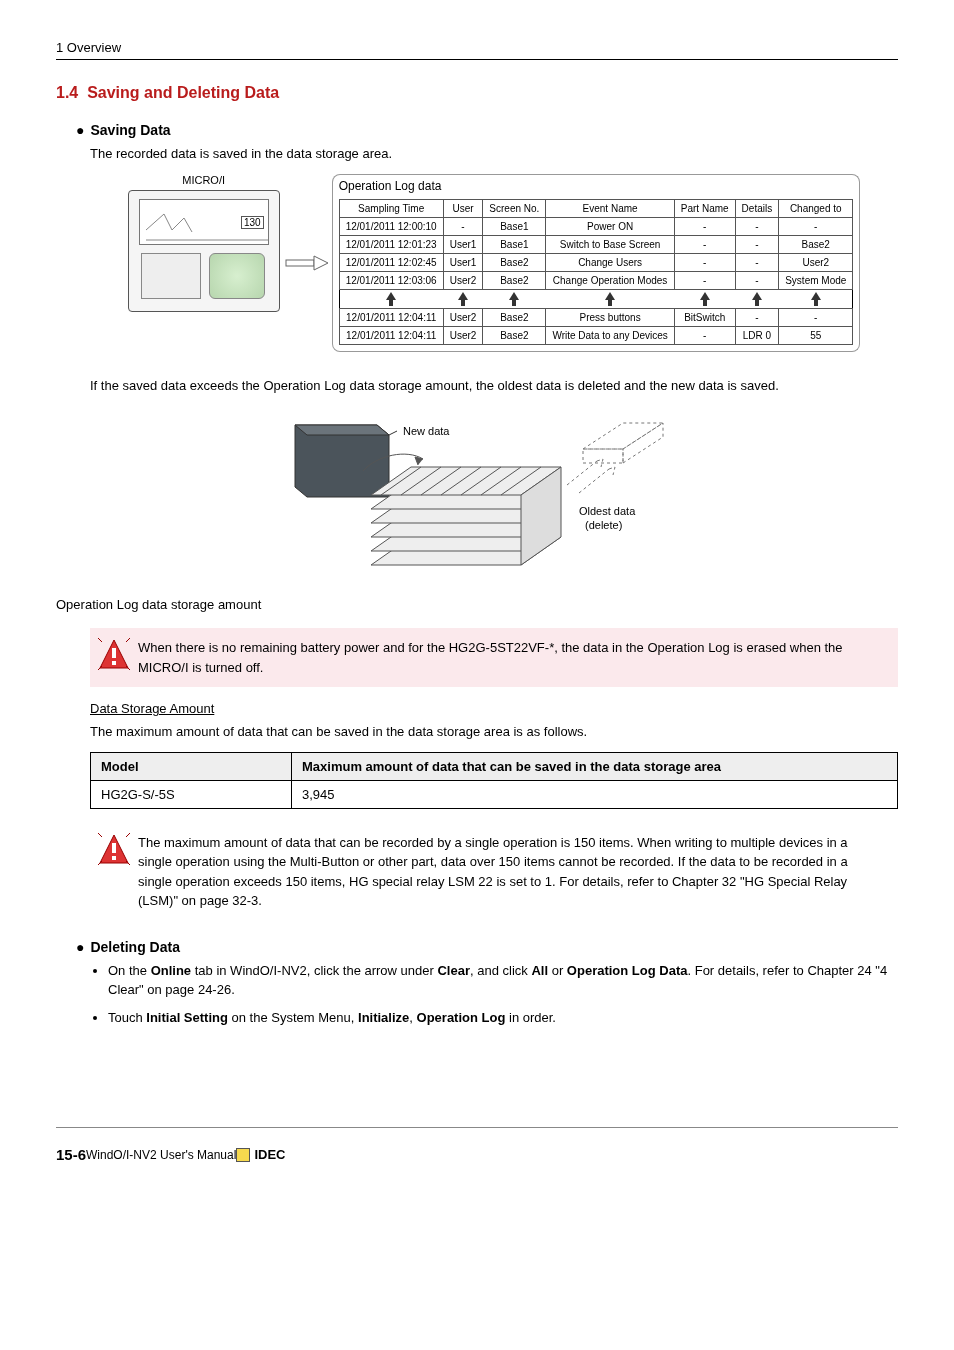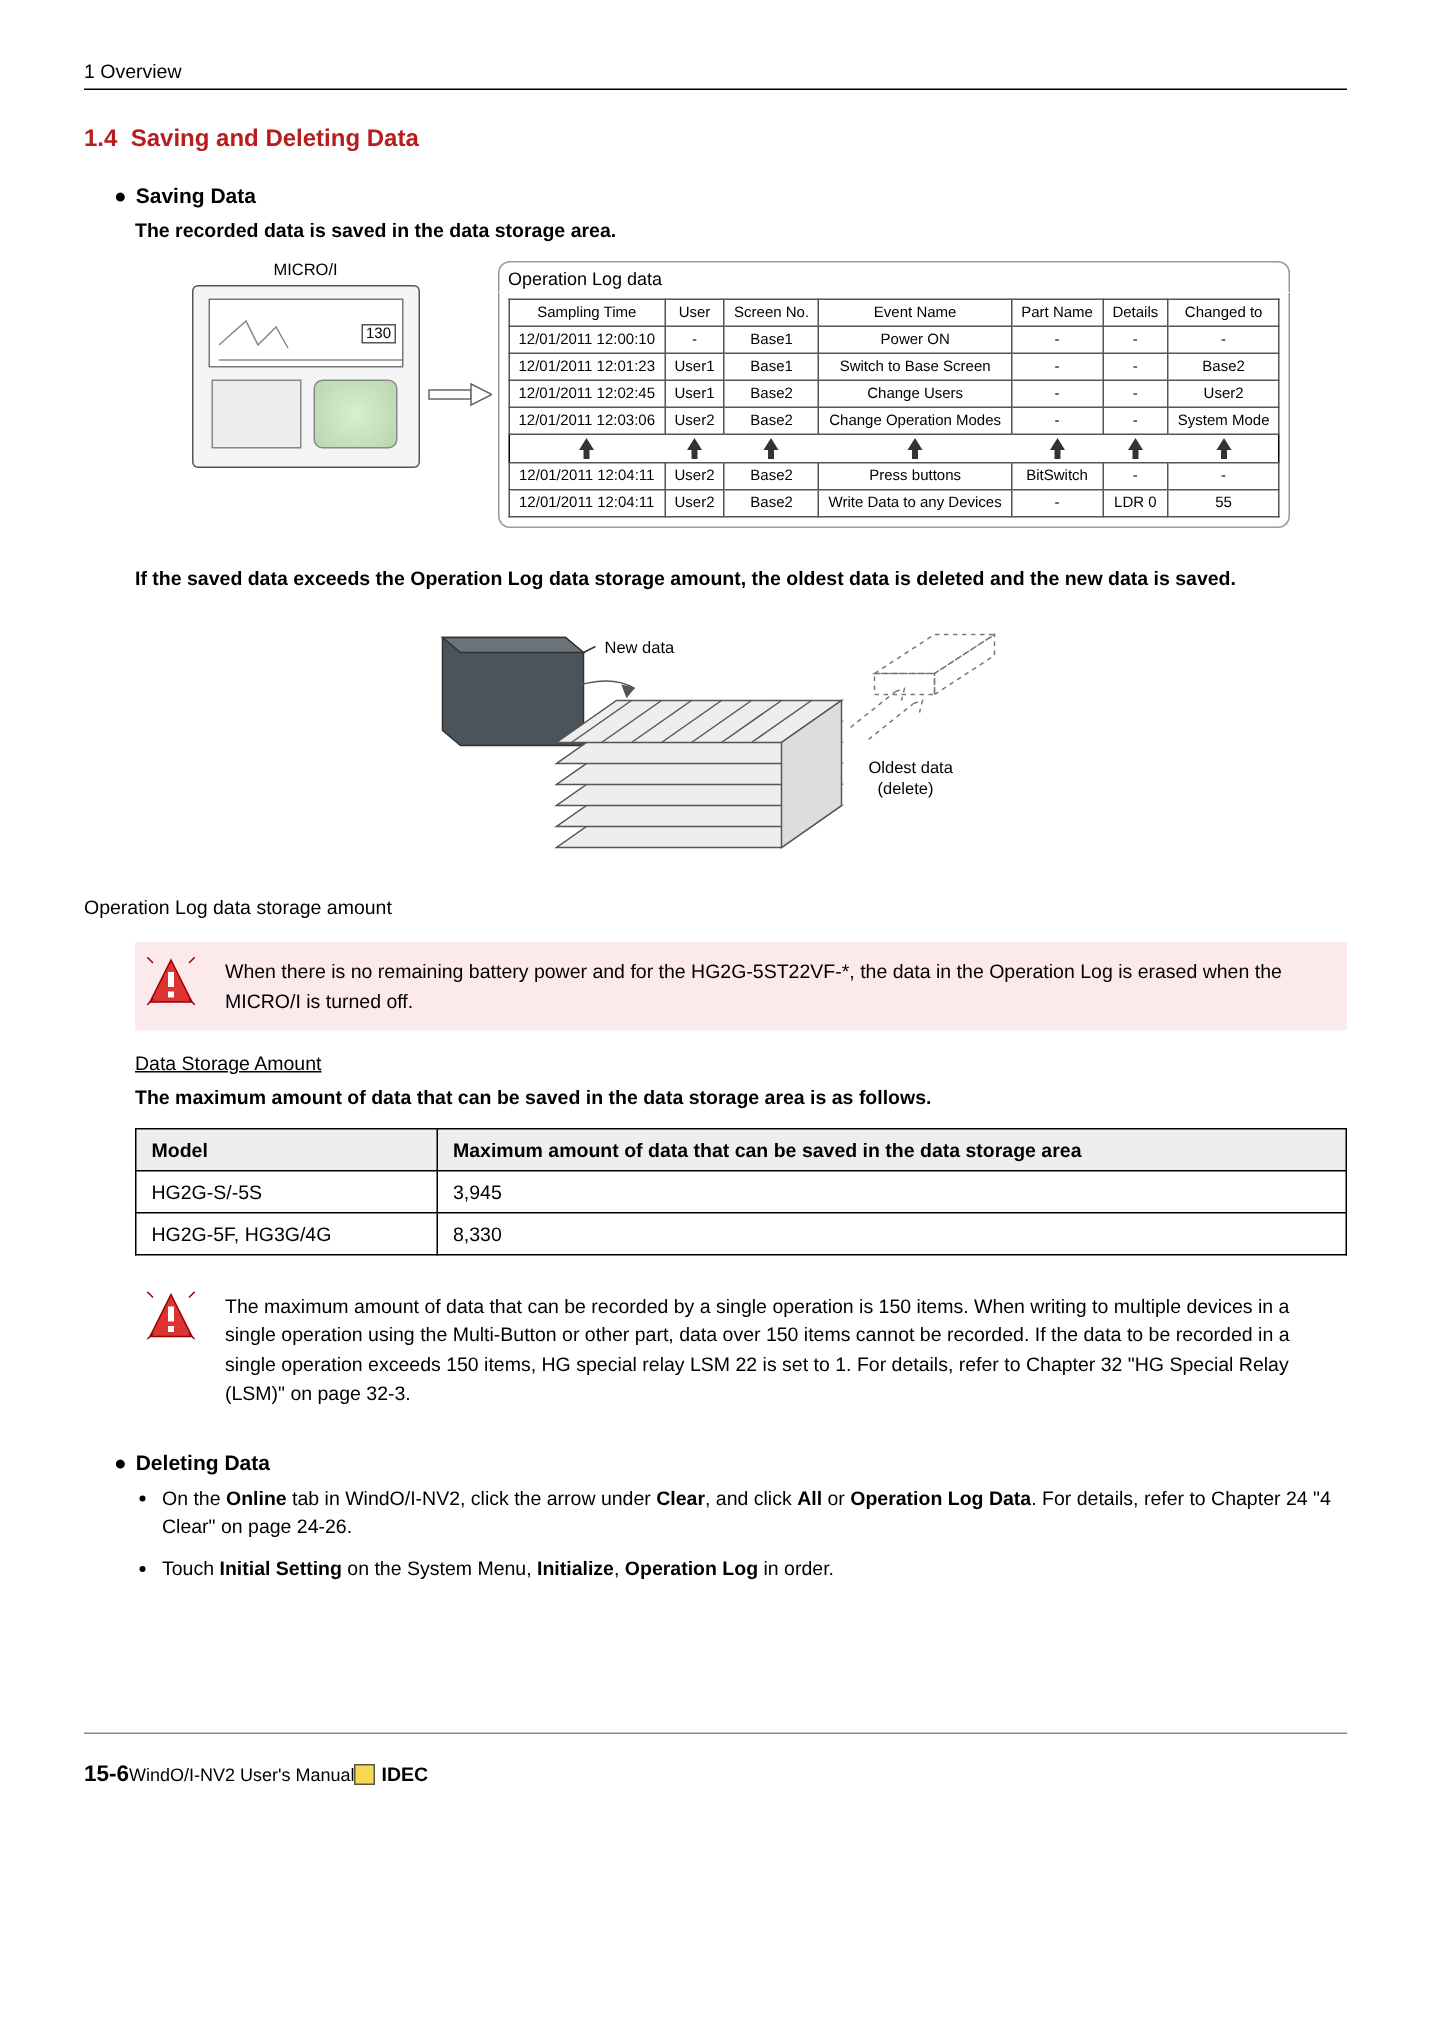--- a/index.html
+++ b/index.html
@@ -31,21 +31,20 @@
     margin: 0 0 6px 0;
   }
   .sub-heading::before {
     content: "●";
     margin-right: 6px;
   }
   .body-text {
     margin: 0 0 10px 0;
     line-height: 1.5;
     padding-left: 34px;
-    font-weight: bold;
   }
   figure { margin: 0; }
 
   
   .fig1 {
     display: flex;
     justify-content: center;
     gap: 4px;
     margin: 10px 0 24px 0;
     padding-left: 34px;
@@ -115,21 +114,21 @@
     display:flex;
     justify-content:center;
     margin: 6px 0 2px 0;
   }
   .stack-svg { display:block; }
   .fig2-caption { text-align:left; font-size:13px; margin:2px 0 16px 0;}
 
   
   .warn {
     display:flex;
-    gap:20px;
+    gap:8px;
     padding: 10px 14px 10px 8px;
     margin: 0 0 14px 34px;
     line-height:1.5;
   }
   .warn-red { background:#fbe9ec; }
   .warn-icon svg { display:block; }
 
   .underline-h {
     text-decoration: underline;
     margin: 0 0 6px 34px;
@@ -404,24 +403,20 @@
       <tr>
         <th>Model</th>
         <th>Maximum amount of data that can be saved in the data storage area</th>
       </tr>
     </thead>
     <tbody id="storage-body">
         <tr>
           <td>HG2G-S/-5S</td>
           <td>3,945</td>
         </tr>
-        <tr>
-          <td>HG2G-5F, HG3G/4G</td>
-          <td>8,330</td>
-        </tr>
       </tbody>
   </table>
 
   <div class="warn">
     <span class="warn-icon">
       <svg width="32" height="32">
           <polygon points="16,2 30,30 2,30" fill="#d33" stroke="#900"></polygon>
         <g stroke="#900" stroke-width="1">
           <line x1="4" y1="4" x2="0" y2="0"></line>
             <line x1="28" y1="4" x2="32" y2="0"></line>

